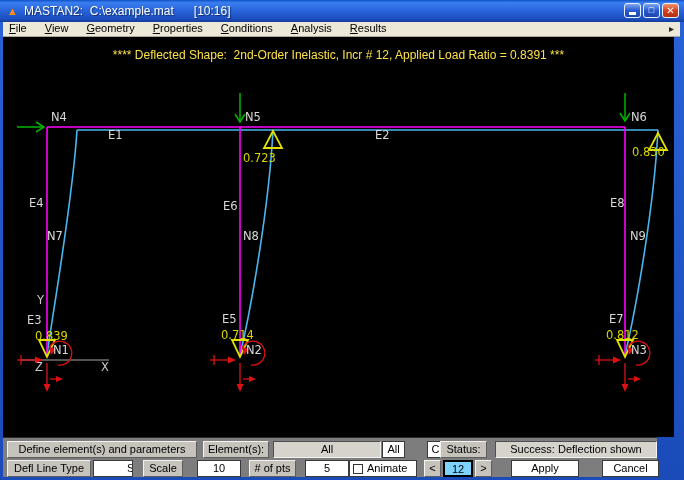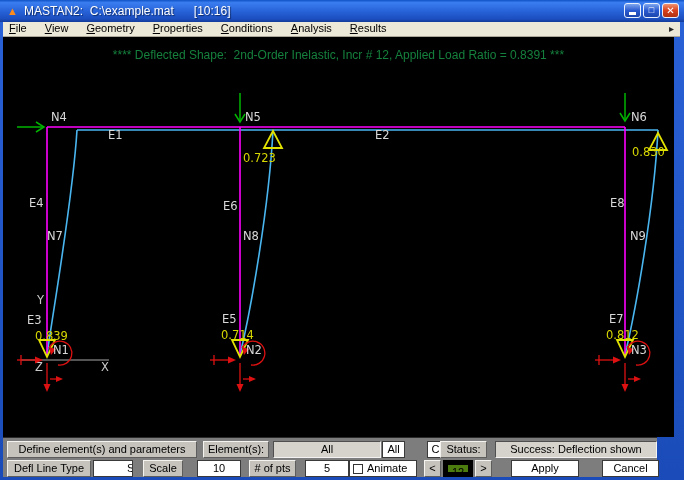--- a/index.html
+++ b/index.html
@@ -33,41 +33,41 @@
   }
   .menu-item { padding:0 9px; height:17px; line-height:15px; }
   .menu-item:first-child { padding-left:6px; }
   #menu-overflow { position:absolute; right:6px; top:1px; font-size:10px; color:#222; }
   
   #canvas-area {
     position:absolute; left:3px; top:37px; width:671px; height:400px; background:#000;
   }
   #canvas-header {
     position:absolute; left:0; top:11px; width:100%; text-align:center;
-    color:#15803d; font-size:12px; white-space:pre;
+    color:#fde047; font-size:12px; white-space:pre;
   }
   svg text { font-family:"DejaVu Sans","Liberation Sans",sans-serif; font-size:11.5px; }
   
   #toolbar {
     position:absolute; left:3px; top:437px; width:654px; height:40px;
     background:#7d7d7d; border-top:1px solid #2a2a2a; font-size:11px; color:#000;
   }
   .tb { position:absolute; height:17px; line-height:15px; text-align:center; overflow:hidden; }
   .raised {
     background:#c6c3bd;
     border-top:1px solid #f4f3f0; border-left:1px solid #f4f3f0;
     border-bottom:1px solid #5d5d5d; border-right:1px solid #5d5d5d;
   }
   .sunken-gray {
     background:#d6d3cd;
     border-top:1px solid #4f4f4f; border-left:1px solid #4f4f4f;
     border-bottom:1px solid #f2f2f2; border-right:1px solid #f2f2f2;
   }
   .white-field { background:#fff; border:1px solid #3a3a3a; }
-  .gray-field { background:#4d7c0f; border:5px solid #000000; }
+  .gray-field { background:#7dd3fc; border:2px solid #000000; }
   .tb-btn { cursor:default; }
   #animate-box { display:flex; align-items:center; gap:4px; padding-left:3px; text-align:left; }
   #animate-check { width:10px; height:10px; background:#fff; border:1px solid #333; display:inline-block; }
 </style>
 </head>
 <body>
 
 <div id="window">
 
   <div id="titlebar">

